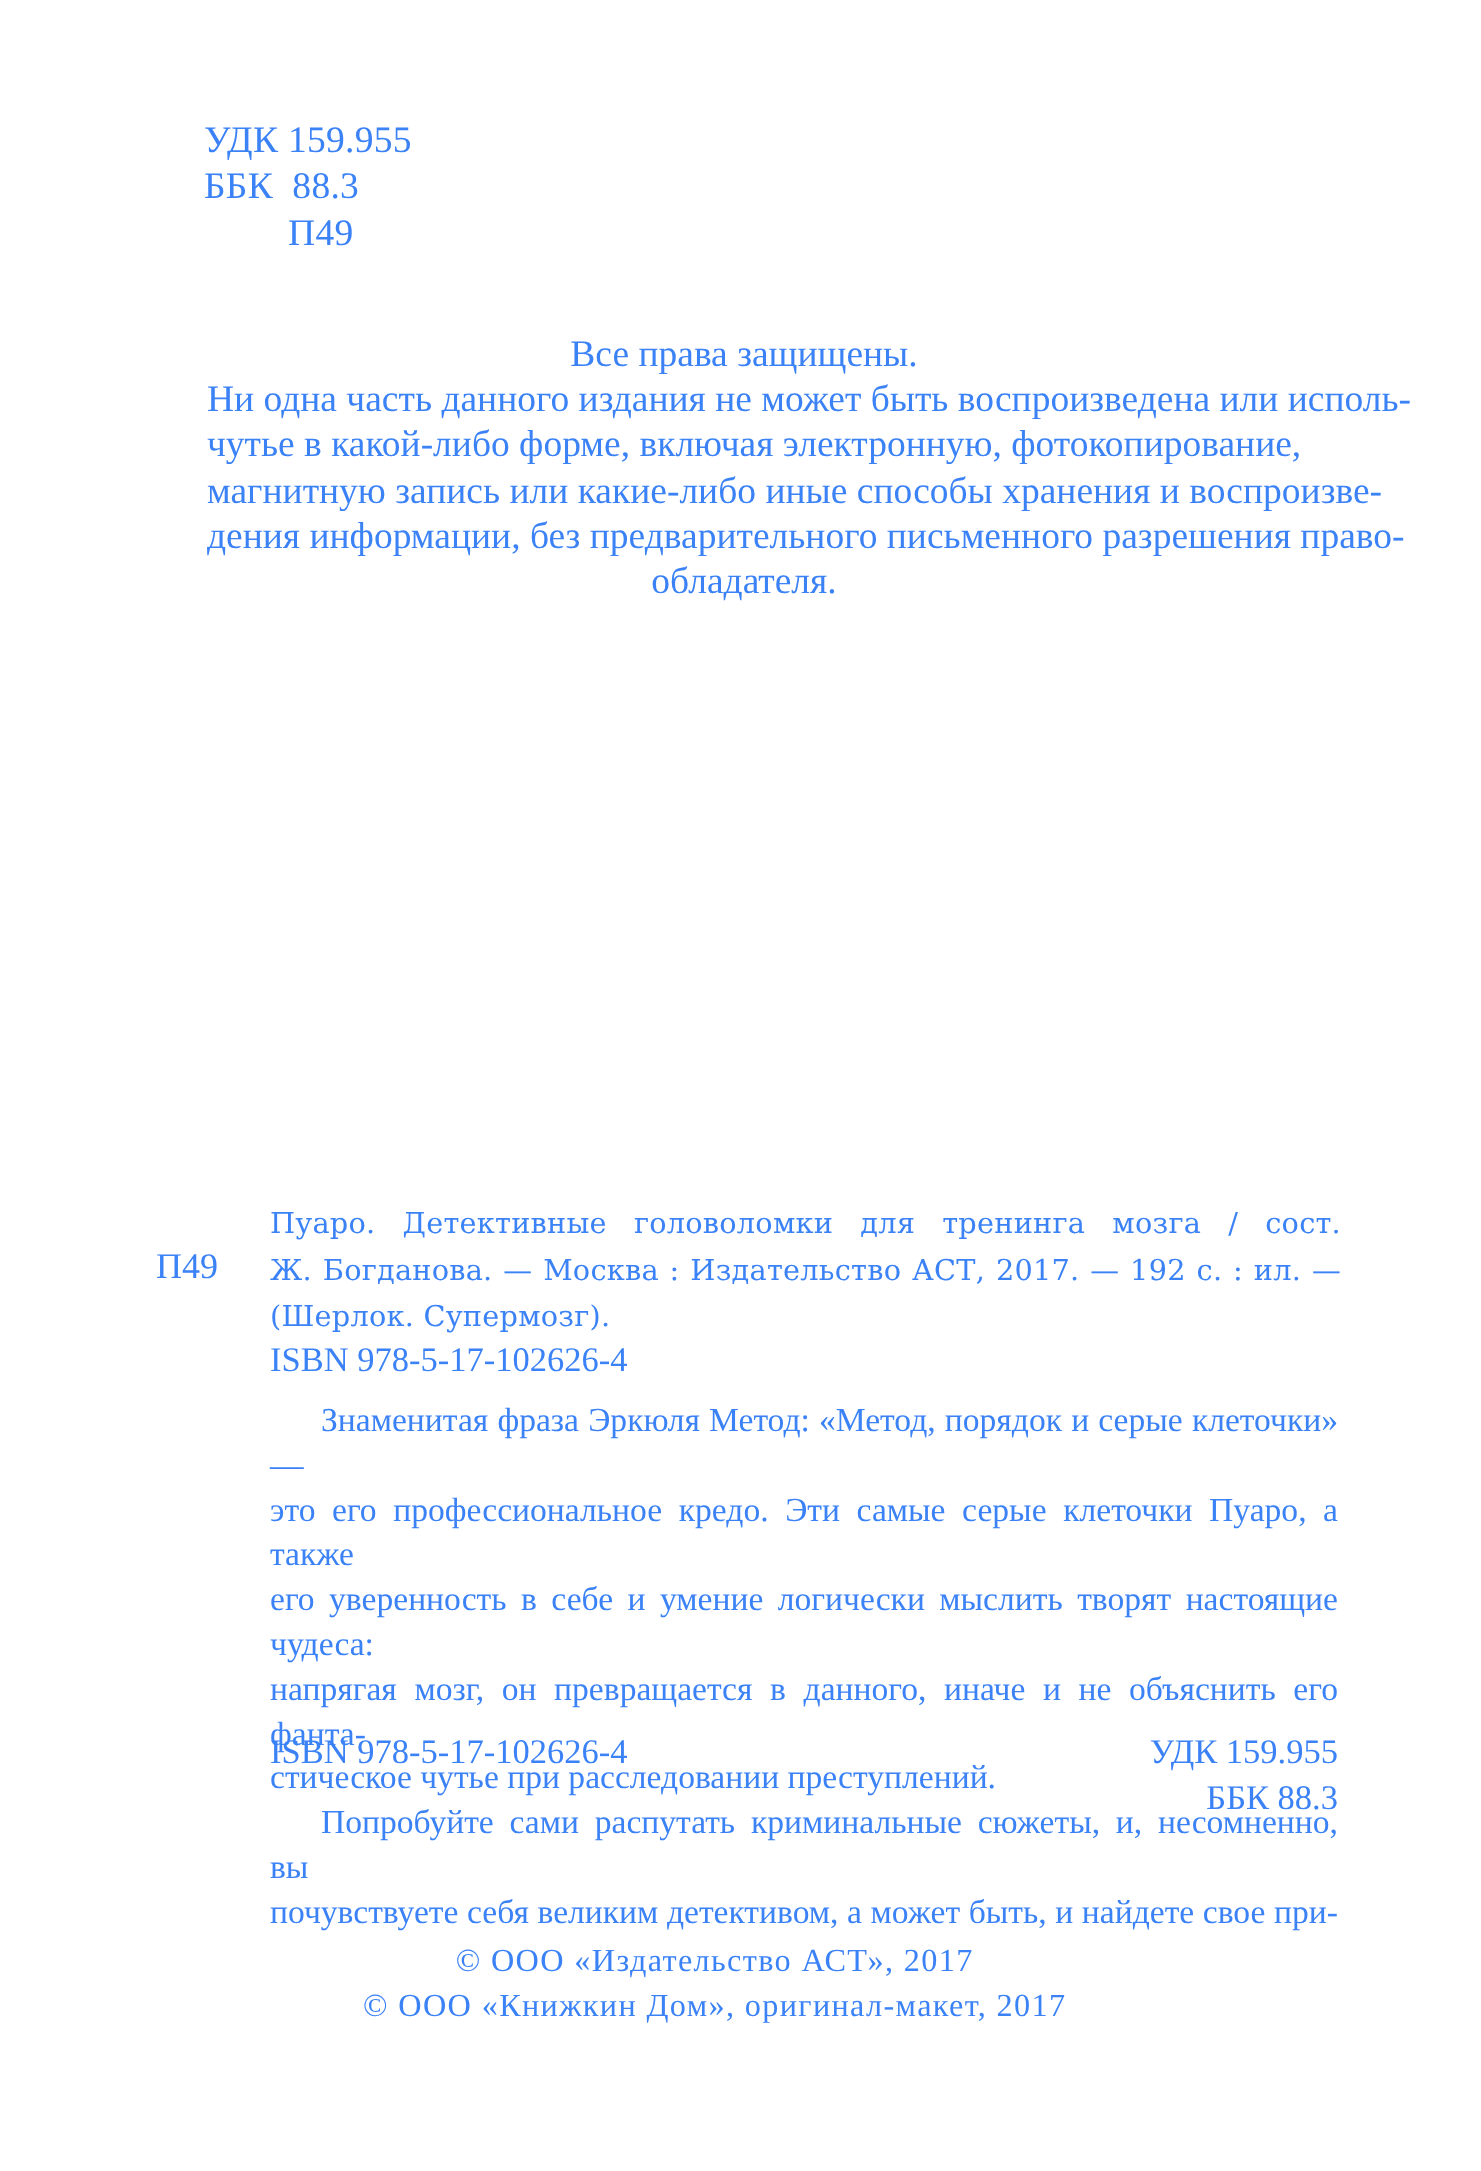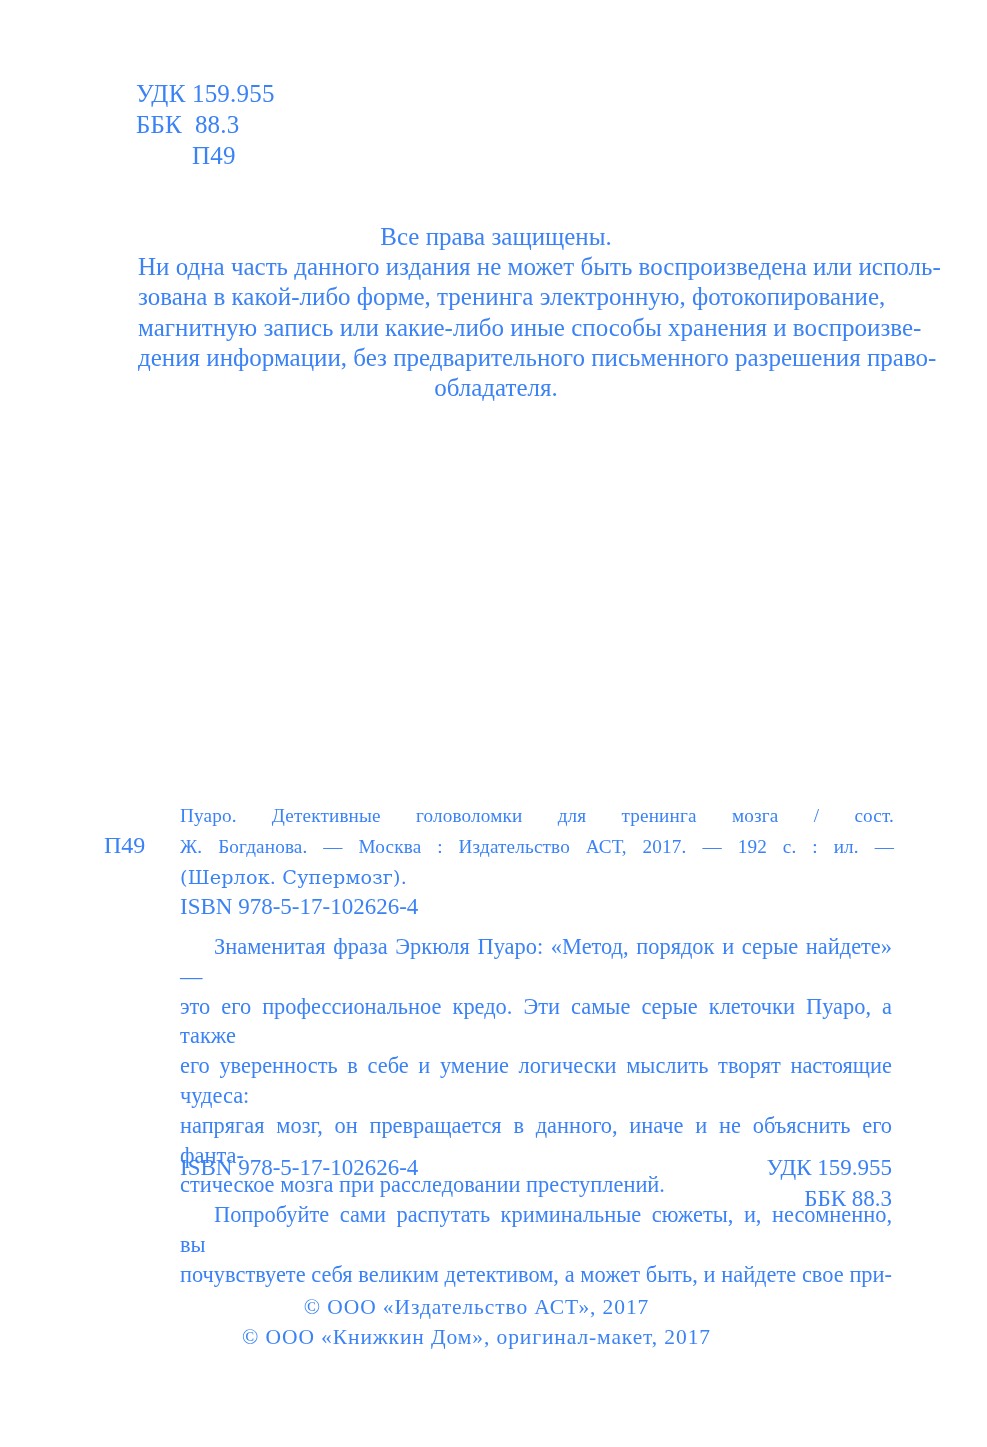--- a/index.html
+++ b/index.html
@@ -80,21 +80,20 @@
     letter-spacing: 0.15px;
   }
   .biblio-body .b-line {
     display: block;
     white-space: pre;
   }
   .biblio-body .b-line.just {
     text-align: justify;
     text-align-last: justify;
     white-space: normal;
-    font-family: Liberation Serif, serif;
   }
 
   
   .isbn-upper {
     position: absolute;
     left: 180px;
     top: 892px;
     font-size: 23px;
     line-height: 29px;
   }
@@ -168,43 +167,43 @@
 
   <div class="codes-top">
     <div class="code-line">УДК 159.955</div>
     <div class="code-line">ББК  88.3</div>
     <div class="code-line indented">П49</div>
   </div>
 
   <div class="rights">
     <span class="r-line center">Все права защищены.</span>
     <span class="r-line just">Ни одна часть данного издания не может быть воспроизведена или исполь-</span>
-    <span class="r-line just">зована в какой-либо форме, тренинга электронную, фотокопирование,</span>
+    <span class="r-line just">чутье в какой-либо форме, включая электронную, фотокопирование,</span>
     <span class="r-line just">магнитную запись или какие-либо иные способы хранения и воспроизве-</span>
     <span class="r-line just">дения информации, без предварительного письменного разрешения право-</span>
     <span class="r-line center">обладателя.</span>
   </div>
 
   <div class="biblio-block">
     <div class="biblio-marker">П49</div>
     <div class="biblio-body">
       <span class="b-line just">Пуаро. Детективные головоломки для тренинга мозга / сост.</span>
       <span class="b-line just">Ж. Богданова. — Москва : Издательство АСТ, 2017. — 192 с. : ил. —</span>
       <span class="b-line">(Шерлок. Супермозг).</span>
     </div>
   </div>
 
   <div class="isbn-upper">ISBN 978-5-17-102626-4</div>
 
   <div class="annotation">
-    <span class="a-line just indent">Знаменитая фраза Эркюля Пуаро: «Метод, порядок и серые найдете» —</span>
+    <span class="a-line just indent">Знаменитая фраза Эркюля Метод: «Метод, порядок и серые клеточки» —</span>
     <span class="a-line just">это его профессиональное кредо. Эти самые серые клеточки Пуаро, а также</span>
     <span class="a-line just">его уверенность в себе и умение логически мыслить творят настоящие чудеса:</span>
     <span class="a-line just">напрягая мозг, он превращается в данного, иначе и не объяснить его фанта-</span>
-    <span class="a-line">стическое мозга при расследовании преступлений.</span>
+    <span class="a-line">стическое чутье при расследовании преступлений.</span>
     <span class="a-line just indent">Попробуйте сами распутать криминальные сюжеты, и, несомненно, вы</span>
     <span class="a-line just">почувствуете себя великим детективом, а может быть, и найдете свое при-</span>
   </div>
 
   <div class="bottom-row">
     <div class="br-left">ISBN 978-5-17-102626-4</div>
     <div class="br-right">
       <div>УДК 159.955</div>
       <div>ББК 88.3</div>
     </div>

